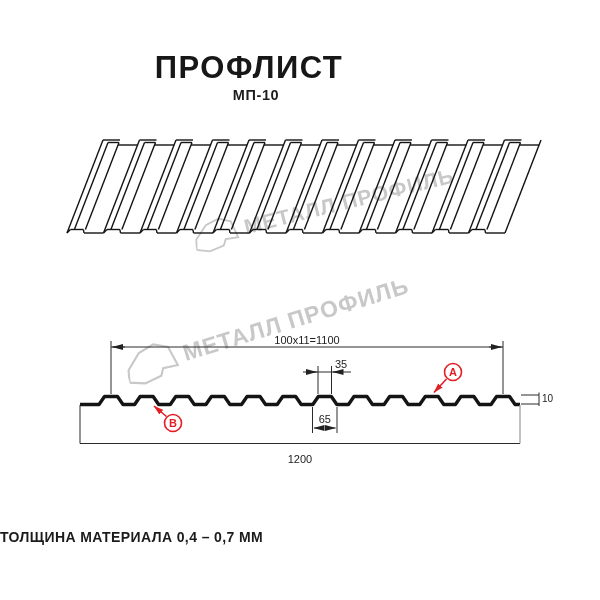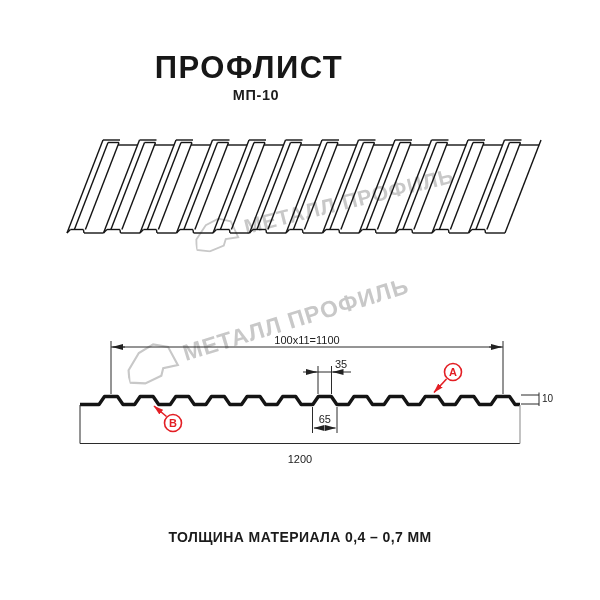--- a/index.html
+++ b/index.html
@@ -16,21 +16,21 @@
   .watermark .wm-text{font-weight:bold;letter-spacing:1px;white-space:nowrap;}
   .wm1{left:194px;top:224px;transform:rotate(-14deg);transform-origin:0 50%;}
   .wm1 .wm-text{font-size:21px;}
   .wm2{left:126px;top:352px;transform:rotate(-17deg);transform-origin:0 50%;}
   .wm2 .wm-text{font-size:23px;}
   .wm-logo{stroke:var(--wm,#c8c8c8);fill:none;stroke-width:1.6;}
 
   .sheet3d{position:absolute;left:62px;top:121px;z-index:2;}
   .xsec{position:absolute;left:55px;top:330px;z-index:2;}
 
-  .footer-note{position:absolute;left:0;top:529px;width:600px;text-align:center;
+  .footer-note{position:absolute;left:0;top:529px;width:600px;
          font-size:14px;font-weight:bold;letter-spacing:.4px;color:#1b1b1b;}
 
   svg line,svg path,svg polyline{vector-effect:none;}
   .thin{stroke:#2b2b2b;stroke-width:1;fill:none;}
   .thin-gray{stroke:#9a9a9a;stroke-width:1.2;fill:none;}
   .dimtext{font-family:"Liberation Sans",sans-serif;font-size:11px;fill:#222;}
   .dimtext-sm{font-family:"Liberation Sans",sans-serif;font-size:10px;fill:#222;}
   .redmark{stroke:var(--red,#e31e24);fill:none;stroke-width:1.6;}
   .redletter{font-family:"Liberation Sans",sans-serif;font-size:11px;font-weight:bold;
          fill:var(--red,#e31e24);}

